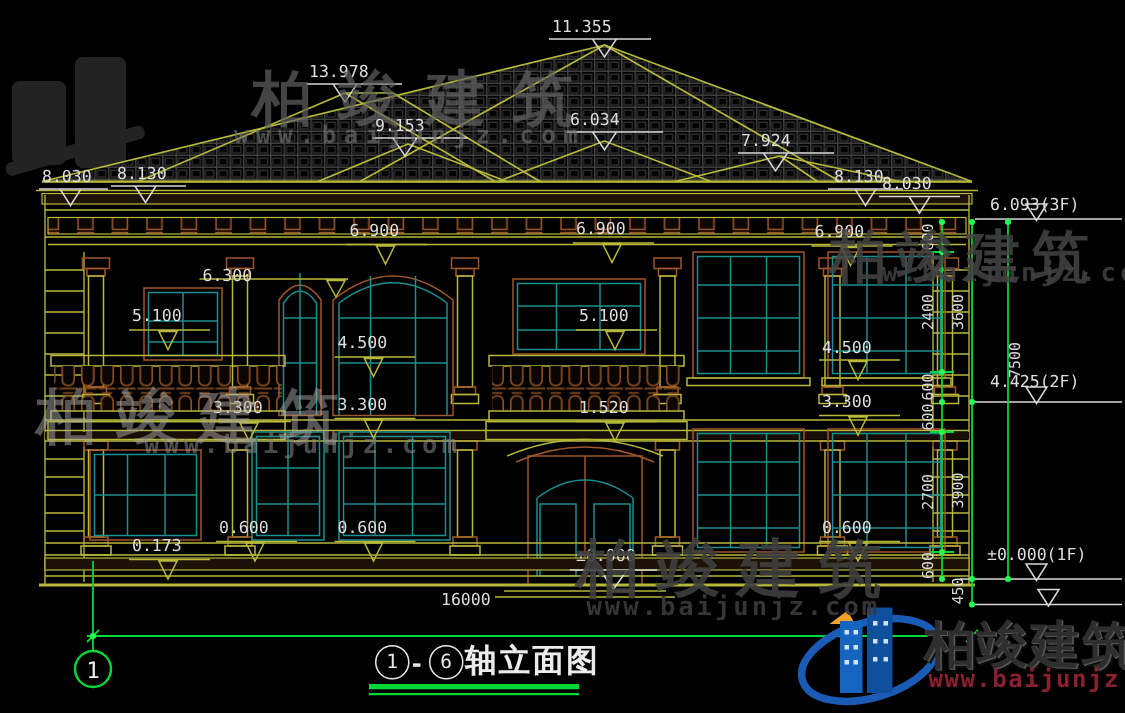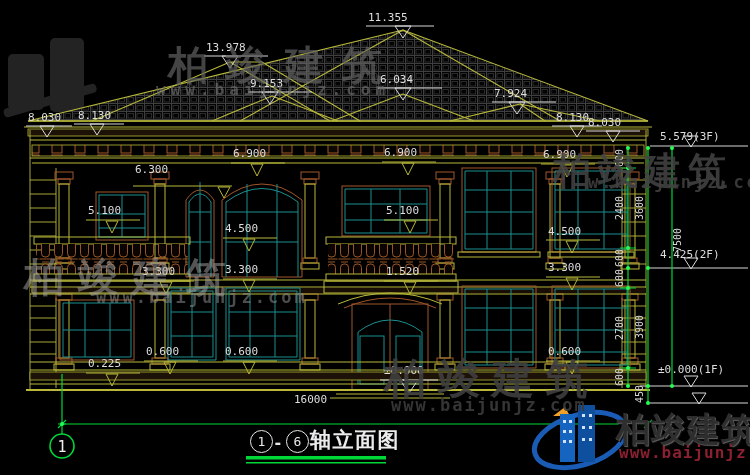--- a/index.html
+++ b/index.html
@@ -274,38 +274,38 @@
 
 <div class="dim" style="left:368px;top:12px">11.355</div>
 <div class="dim" style="left:206px;top:42px">13.978</div>
 <div class="dim" style="left:250px;top:78px">9.153</div>
 <div class="dim" style="left:380px;top:74px">6.034</div>
 <div class="dim" style="left:494px;top:88px">7.924</div>
 <div class="dim" style="left:28px;top:112px">8.030</div>
 <div class="dim" style="left:78px;top:110px">8.130</div>
 <div class="dim" style="left:556px;top:112px">8.130</div>
 <div class="dim" style="left:588px;top:117px">8.030</div>
-<div class="dim" style="left:660px;top:131px">5.579(3F)</div>
+<div class="dim" style="left:660px;top:131px">6.093(3F)</div>
 <div class="dim" style="left:233px;top:148px">6.900</div>
 <div class="dim" style="left:384px;top:147px">6.900</div>
 <div class="dim" style="left:543px;top:149px">6.900</div>
-<div class="dim" style="left:135px;top:164px">6.300</div>
+<div class="dim" style="left:135px;top:178px">6.300</div>
 <div class="dim" style="left:88px;top:205px">5.100</div>
 <div class="dim" style="left:386px;top:205px">5.100</div>
 <div class="dim" style="left:225px;top:223px">4.500</div>
 <div class="dim" style="left:548px;top:226px">4.500</div>
 <div class="dim" style="left:660px;top:249px">4.425(2F)</div>
 <div class="dim" style="left:142px;top:266px">3.300</div>
 <div class="dim" style="left:225px;top:264px">3.300</div>
 <div class="dim" style="left:548px;top:262px">3.300</div>
 <div class="dim" style="left:386px;top:266px">1.520</div>
 <div class="dim" style="left:146px;top:346px">0.600</div>
 <div class="dim" style="left:225px;top:346px">0.600</div>
 <div class="dim" style="left:548px;top:346px">0.600</div>
-<div class="dim" style="left:88px;top:358px">0.225</div>
+<div class="dim" style="left:88px;top:358px">0.173</div>
 <div class="dim" style="left:384px;top:365px">±0.000</div>
 <div class="dim" style="left:658px;top:364px">±0.000(1F)</div>
 <div class="dim" style="left:294px;top:394px">16000</div>
 
 <div class="vdim" style="left:620px;top:158px">600</div>
 <div class="vdim" style="left:620px;top:208px">2400</div>
 <div class="vdim" style="left:620px;top:258px">600</div>
 <div class="vdim" style="left:620px;top:278px">600</div>
 <div class="vdim" style="left:620px;top:328px">2700</div>
 <div class="vdim" style="left:620px;top:377px">600</div>

